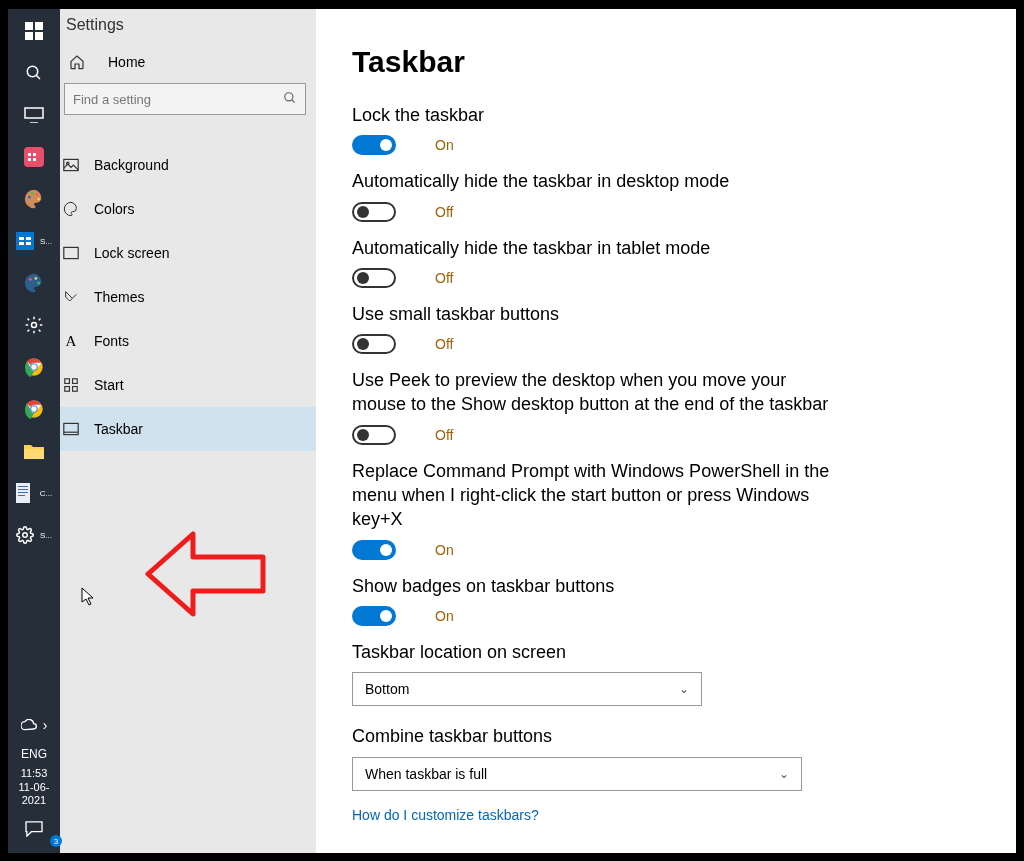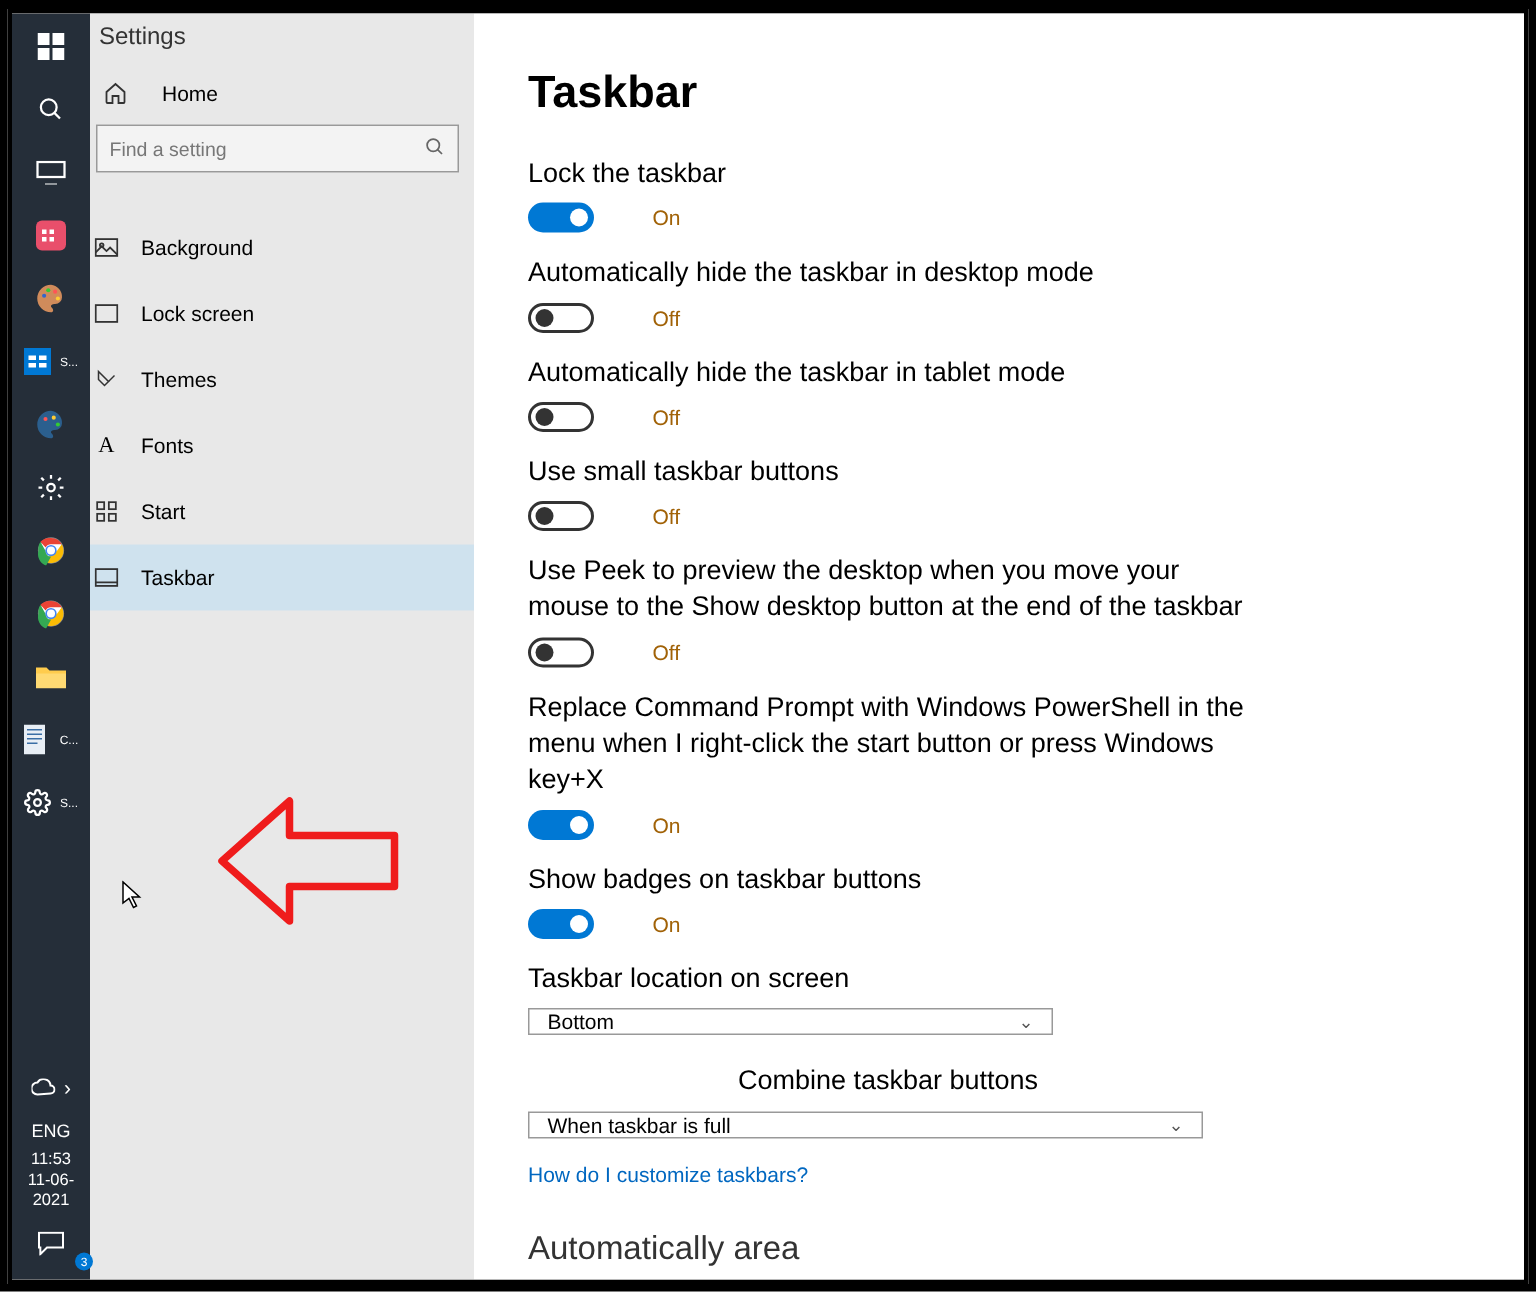--- a/index.html
+++ b/index.html
@@ -99,21 +99,21 @@
       position: absolute;
       width: 12px; height: 12px; border-radius: 50%;
       top: 4px;
     }
     .toggle.on { background: #0078d4; }
     .toggle.on .knob { background: #fff; right: 4px; }
     .toggle.off { background: #fff; border: 2px solid #333; height:20px; }
     .toggle.off .knob { background: #333; left: 3px; top: 2px; width:12px; height:12px;}
     .toggle-state { font-size: 14px; color:#a16207;margin-left:25px; }
     .select-box {
-      height: 18px;
+      height: 34px;
       border: 1px solid #999;
       background: #fff;
       display:flex; align-items:center; justify-content:space-between;
       padding: 0 12px;
       font-size: 14px;
       color:#000;
       margin-top:4px;
     }
     .select-box.w1 { width: 350px; }
     .select-box.w2 { width: 450px; }
@@ -317,20 +317,28 @@
           <svg width="16" height="14" viewBox="0 0 20 16" fill="none" stroke="#333" stroke-width="1.5">
               <rect x="1" y="1" width="18" height="14"></rect>
               <circle cx="6" cy="6" r="1.5"></circle>
               <path d="M1 12l5-5 4 4 3-3 6 6"></path>
             </svg>
         </span>
         <span>Background</span>
       </div>
       <div class="nav-item">
         <span class="nav-icon">
+          <svg width="16" height="16" viewBox="0 0 24 24" fill="none" stroke="#333" stroke-width="1.5">
+              <path d="M12 2a10 10 0 1 0 0 20c2 0 2-2 .5-3.5S13 16 15 16a5 5 0 0 0 5-5A9 9 0 0 0 12 2z"></path>
+            </svg>
+        </span>
+        <span>Colors</span>
+      </div>
+      <div class="nav-item">
+        <span class="nav-icon">
           <svg width="16" height="14" viewBox="0 0 20 16" fill="none" stroke="#333" stroke-width="1.5">
               <rect x="1" y="1" width="18" height="14"></rect>
             </svg>
         </span>
         <span>Lock screen</span>
       </div>
       <div class="nav-item">
         <span class="nav-icon">
           <svg width="16" height="16" viewBox="0 0 24 24" fill="none" stroke="#333" stroke-width="1.5">
               <path d="M4 4l10 10-4 4L4 12z"></path>
@@ -439,21 +447,21 @@
       </div>
 
       <div class="setting" style="margin-top:4px;">
         <div class="label">Taskbar location on screen</div>
         <div class="select-box w1">
           <span>Bottom</span>
           <span class="chev">⌄</span>
         </div>
       </div>
 
-      <div class="setting" style="margin-top:18px;text-align:center;">
+      <div class="setting" style="margin-top:18px;">
         <div class="label">Combine taskbar buttons</div>
         <div class="select-box w2">
           <span>When taskbar is full</span>
           <span class="chev">⌄</span>
         </div>
       </div>
 
       <a class="link">How do I customize taskbars?</a>
 
       <div class="section-h2">Automatically area</div>

